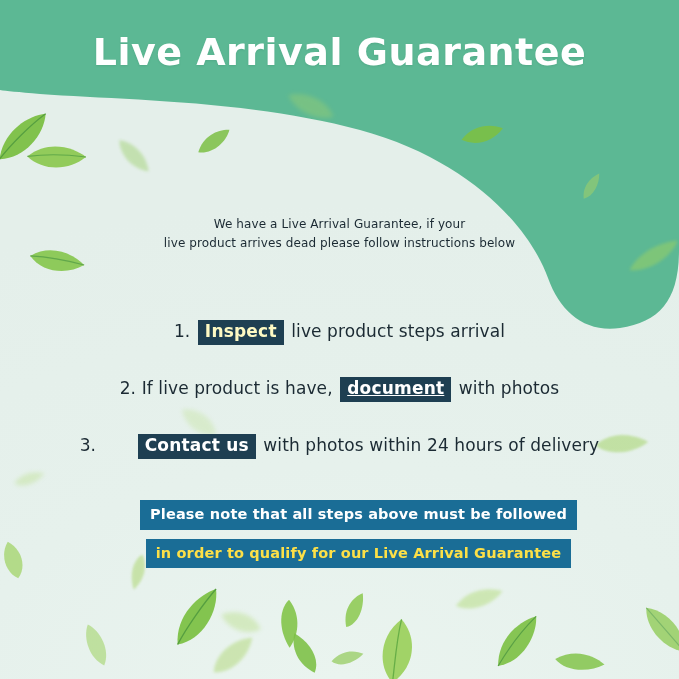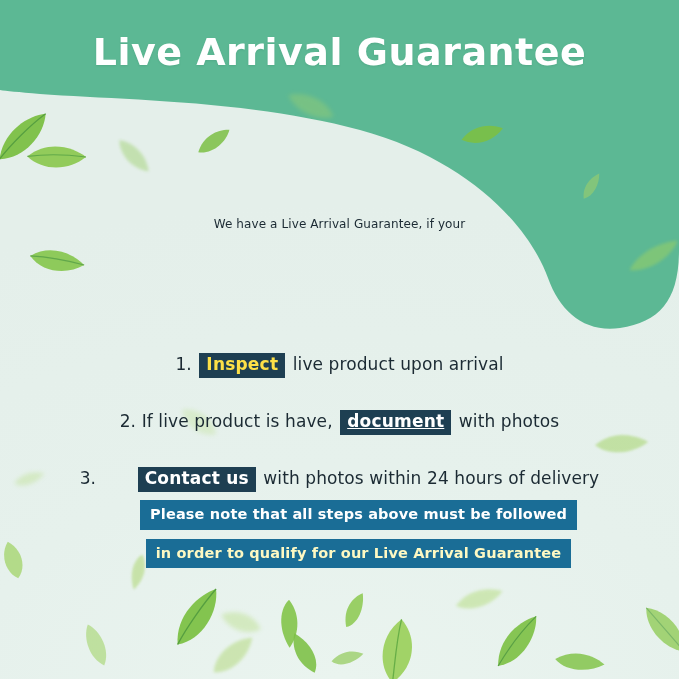--- a/index.html
+++ b/index.html
@@ -284,29 +284,30 @@
     </div>
 
   </div>
 
   <div class="content">
 
     <div class="title" style="color: rgb(255, 255, 255);">Live Arrival Guarantee</div>
 
     <div class="intro" style="color: rgb(27, 42, 51);">
       <div>We have a Live Arrival Guarantee, if your</div>
+      <div>live product arrives dead please follow instructions below</div>
     </div>
 
     <div class="steps">
 
       <div class="step">
         <span class="num">1.</span>
         
-        <span class="hl" style="background: rgb(30, 63, 82); color: #fde047; margin-top: 33px;">Inspect</span>
-        <span class="rest">live product upon arrival</span>
+        <span class="hl" style="background: rgb(30, 63, 82); color: #fef9c3;">Inspect</span>
+        <span class="rest">live product steps arrival</span>
       </div>
 
       <div class="step">
         <span class="num">2.</span>
         <span class="pre">If live product is have,</span>
         <span class="hl" style="background: rgb(30, 63, 82); color: rgb(255, 255, 255); text-decoration: underline;">document</span>
         <span class="rest">with photos</span>
       </div>
 
       <div class="step">
@@ -316,18 +317,18 @@
         <span class="rest">with photos within 24 hours of delivery</span>
       </div>
 
     </div>
 
     <div class="notes">
       <div class="note-row">
         <span class="note-bar" style="background: rgb(26, 109, 150); color: rgb(255, 255, 255);">Please note that all steps above must be followed</span>
       </div>
       <div class="note-row">
-        <span class="note-bar" style="background: rgb(26, 109, 150); color: #fef9c3;">in order to qualify for our Live Arrival Guarantee</span>
+        <span class="note-bar" style="background: rgb(26, 109, 150); color: #fde047;">in order to qualify for our Live Arrival Guarantee</span>
       </div>
     </div>
 
   </div>
 </div>
 
 </body></html>

